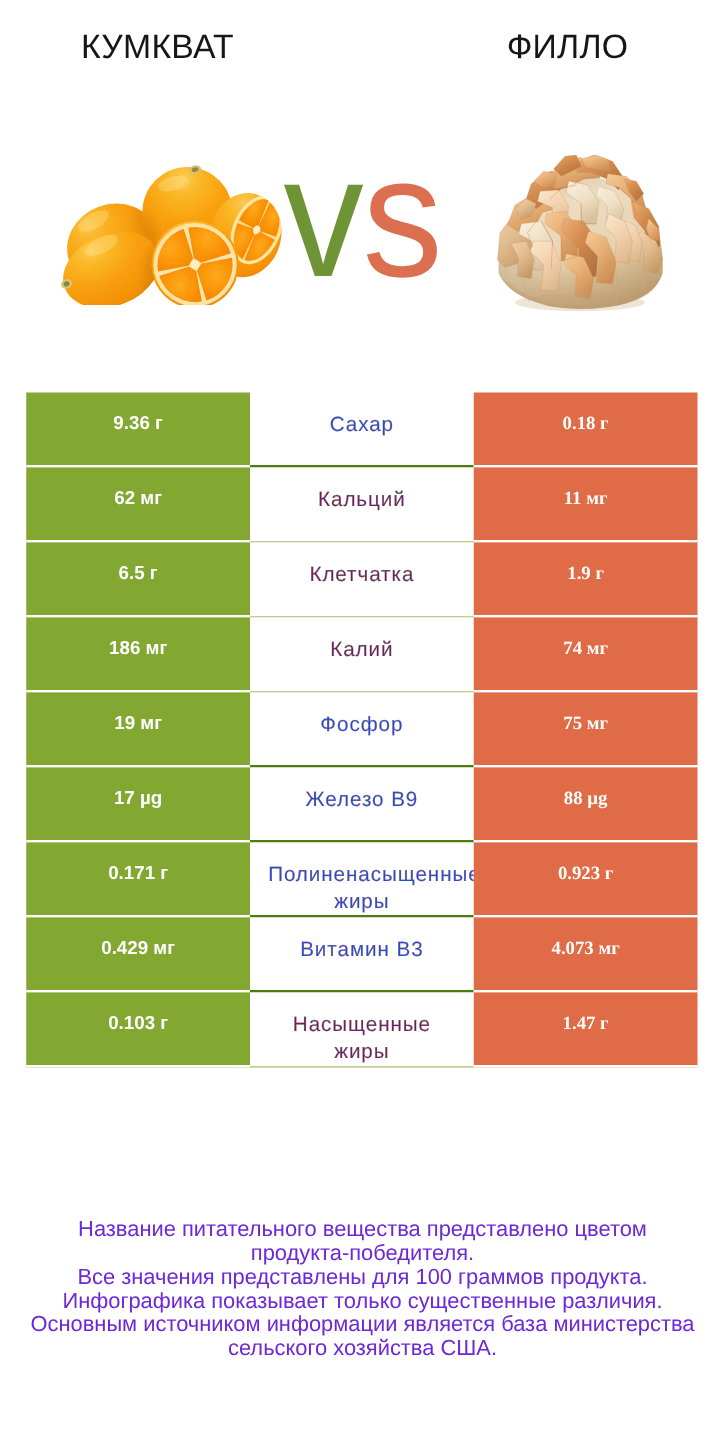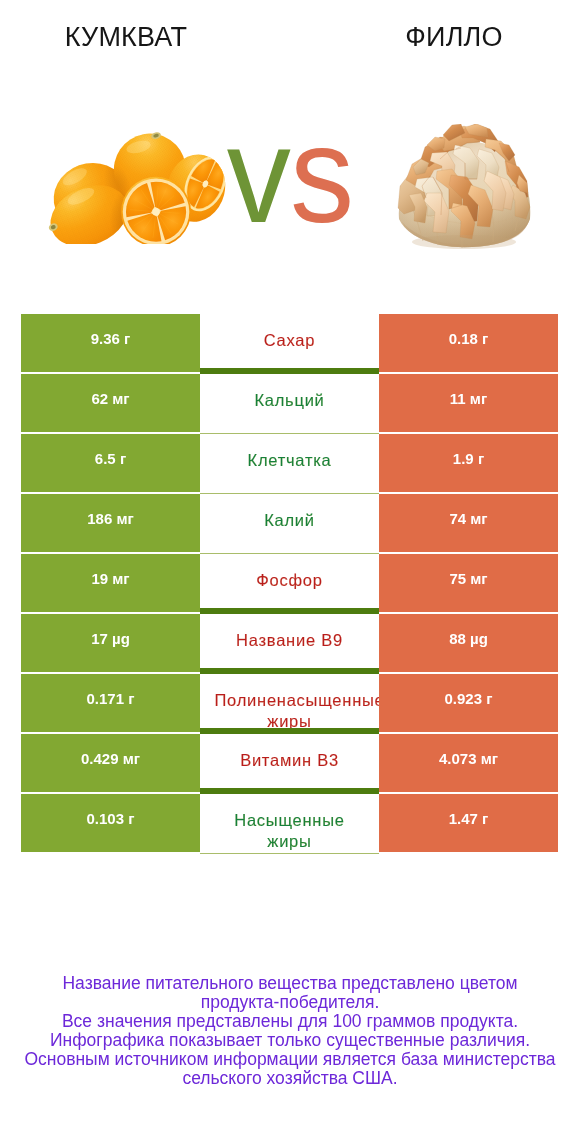--- a/index.html
+++ b/index.html
@@ -42,28 +42,28 @@
   .cell{
     box-sizing:border-box;width:179px;height:60px;
     display:flex;align-items:center;justify-content:center;
     font-weight:700;text-align:center;
   }
   .cell.val{
     color:#ffffff;border-bottom:2px solid #ffffff;
     font-size:15px;line-height:16px;padding-bottom:9px;
   }
   .cell.val.green{background:#82a832;}
-  .cell.val.orange{background:#e06c47;}
+  .cell.val.orange{background:#e06c47;font-family:Liberation Serif, serif;}
   .cell.lab{
     background:#ffffff;overflow:hidden;align-items:flex-start;
     font-size:16.5px;font-weight:400;letter-spacing:0.75px;line-height:20.5px;padding-top:16px;
   }
   .cell.lab span{display:block;width:150px;}
-  .cell.lab.green{color:#15803d;-webkit-text-stroke:0.18px #7ba03a;border-bottom:1px solid #a9bd6a;}
-  .cell.lab.orange{color:#b91c1c;-webkit-text-stroke:0.18px #d3724f;border-bottom:6px solid #4d7c0f;}
+  .cell.lab.green{color:#701a75;-webkit-text-stroke:0.18px #7ba03a;border-bottom:1px solid #a9bd6a;}
+  .cell.lab.orange{color:#1d4ed8;-webkit-text-stroke:0.18px #d3724f;border-bottom:2px solid #4d7c0f;}
   .unit{font-weight:700;}
 
   
   .footer{
     position:absolute;left:0;top:974px;width:580px;
     text-align:center;font-size:17.5px;line-height:19px;color:#6d28d9;
   }
   .footer div{white-space:nowrap;}
 </style>
 </head>
@@ -373,21 +373,21 @@
         </div>
         <div class="cell val orange">
           <span>75&nbsp;<span class="unit">мг</span></span>
         </div>
       </div>
       <div class="row">
         <div class="cell val green">
           <span>17&nbsp;<span class="unit">µg</span></span>
         </div>
         <div class="cell lab orange">
-          <span>Название B9</span>
+          <span>Железо B9</span>
         </div>
         <div class="cell val orange">
           <span>88&nbsp;<span class="unit">µg</span></span>
         </div>
       </div>
       <div class="row">
         <div class="cell val green">
           <span>0.171&nbsp;<span class="unit">г</span></span>
         </div>
         <div class="cell lab orange">

